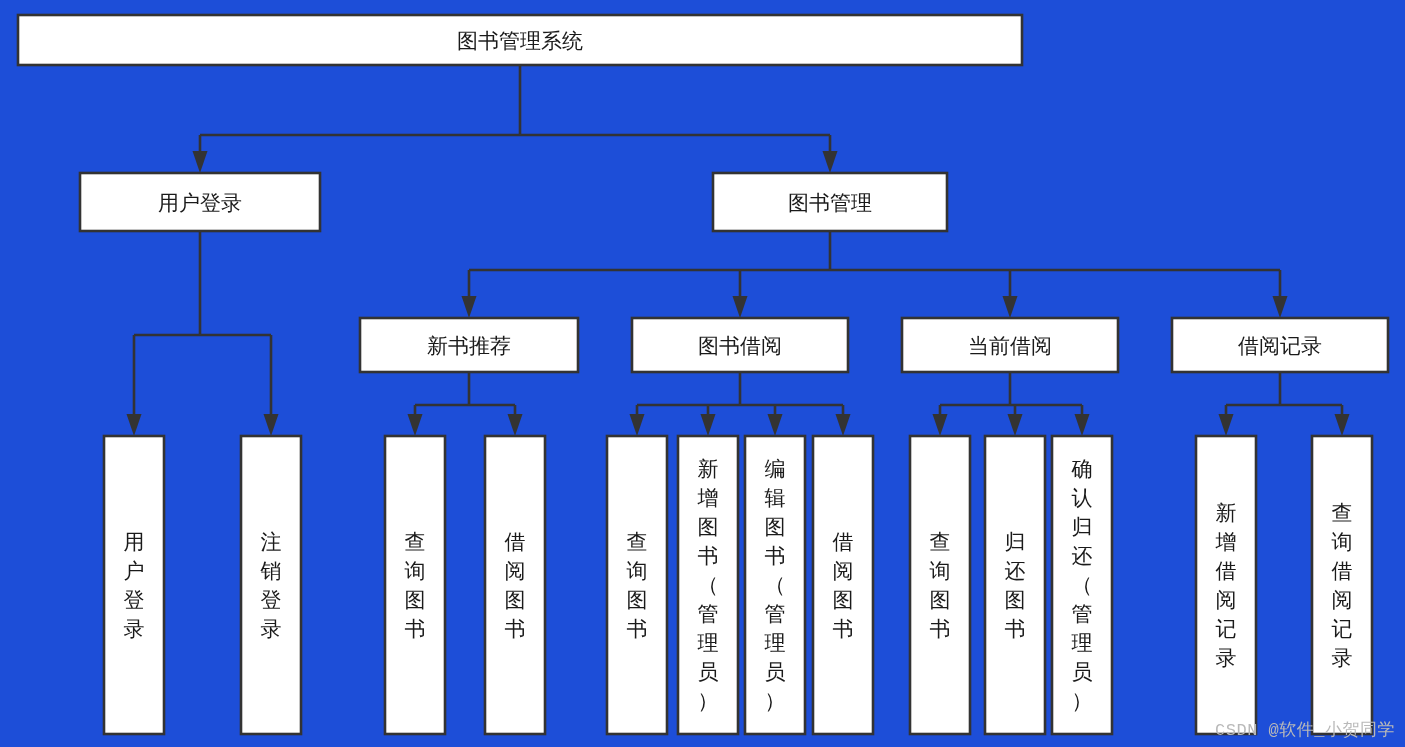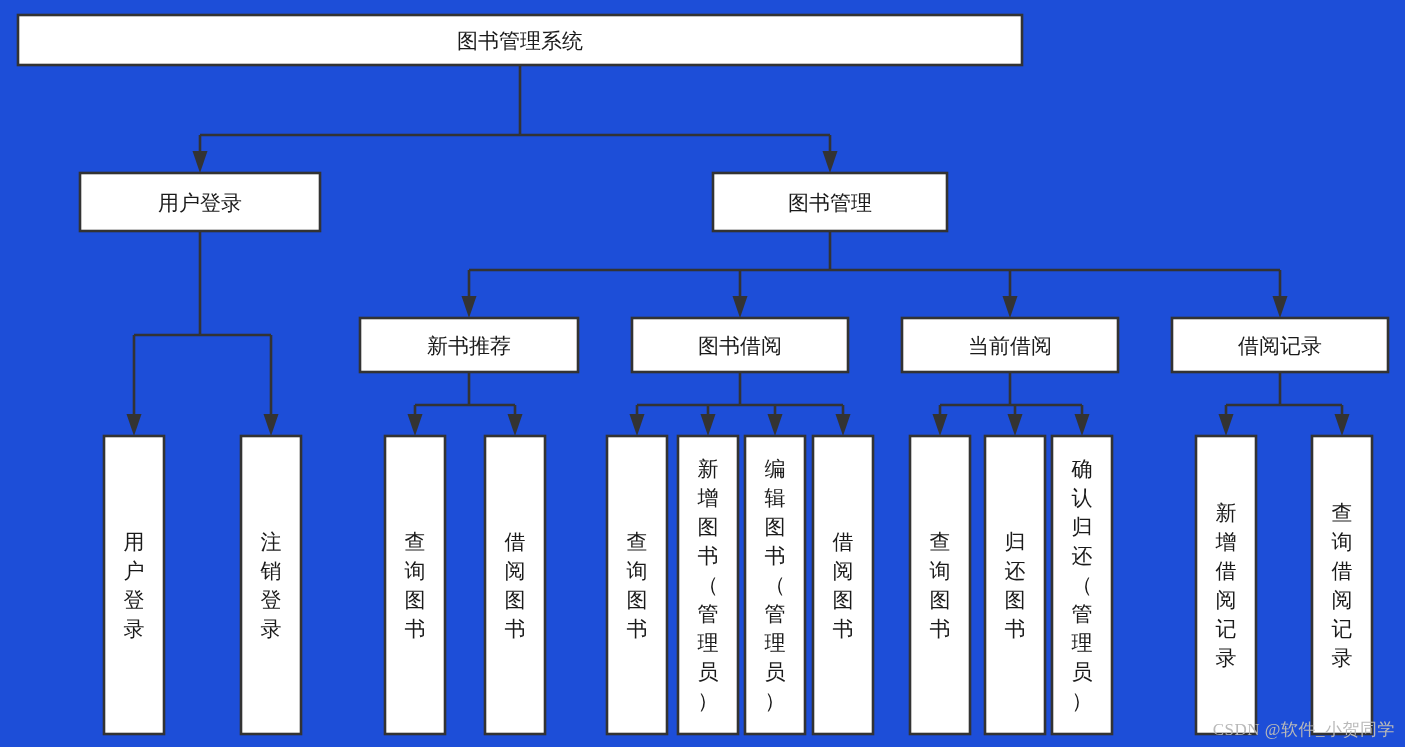--- a/index.html
+++ b/index.html
@@ -52,21 +52,21 @@
   }
   .node-label.vertical-char {
     font-size: 21px;
   }
   .watermark {
     position: absolute;
     right: 10px;
     bottom: 6px;
     color: #b9b9b9;
     font-size: 17px;
-    font-family: Liberation Serif, serif;
+    font-family: Liberation Mono, monospace;
     white-space: nowrap;
     letter-spacing: 0.5px;
     user-select: none;
   }
 </style>
 </head>
 <body>
 
 <div id="diagram-root">
   <svg class="flow-svg" viewBox="0 0 1405 747">

